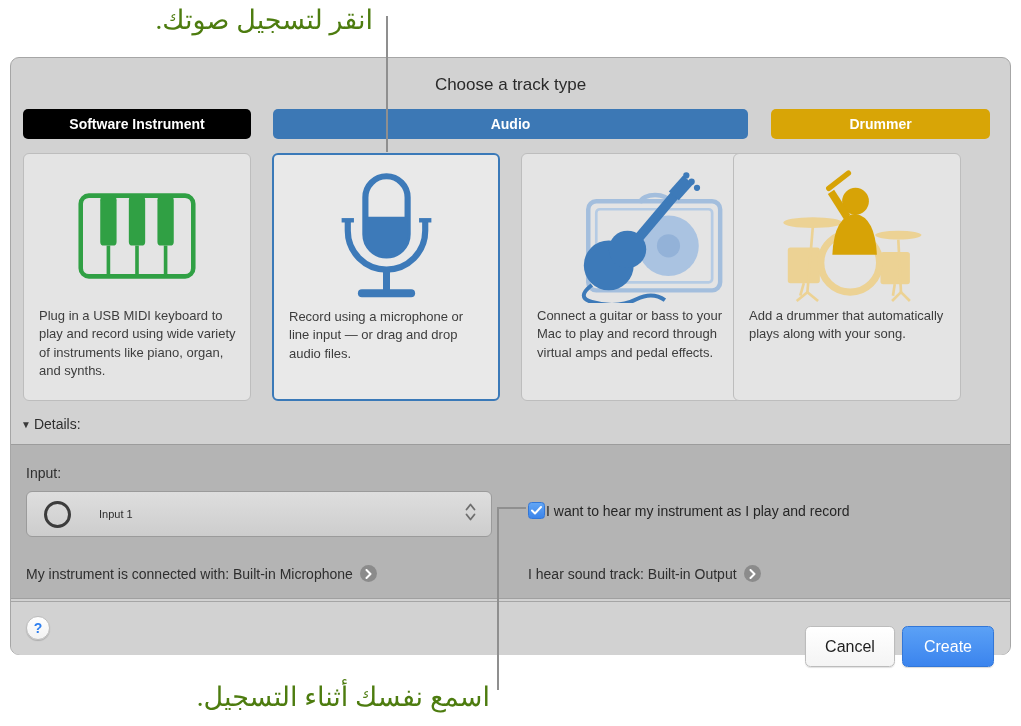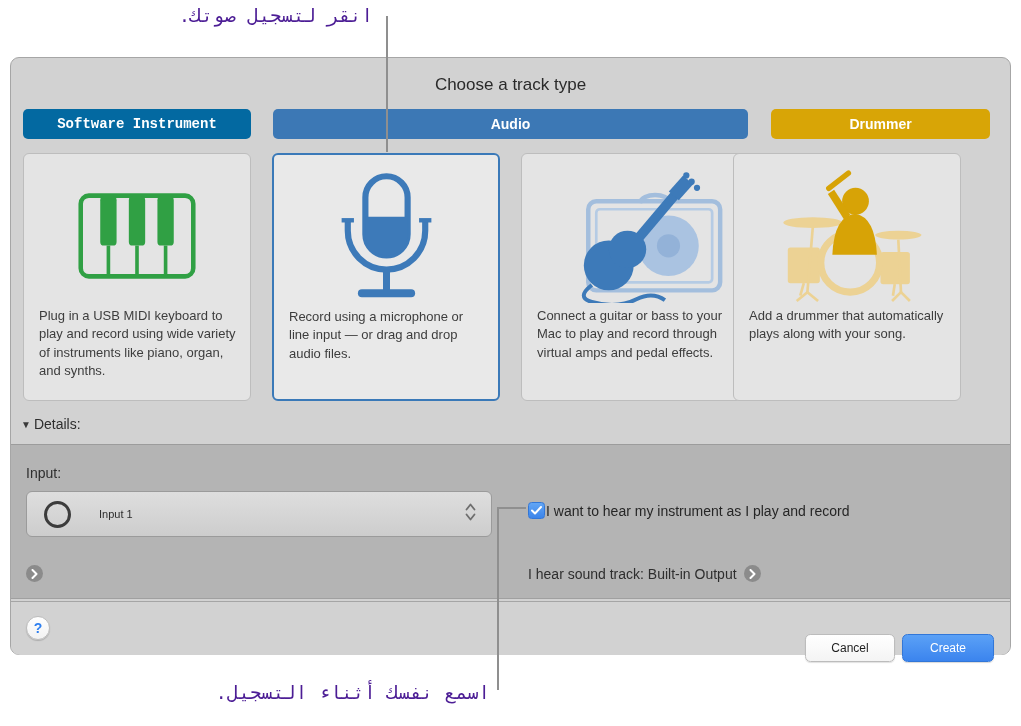--- a/index.html
+++ b/index.html
@@ -1,34 +1,34 @@
 <!DOCTYPE html>
 <html><head>
 <meta charset="utf-8">
 <style>
   * { margin:0; padding:0; box-sizing:border-box; }
   html,body { background:#fff; }
   body { font-family:"Liberation Sans","DejaVu Sans",sans-serif; }
   #stage { position:relative; width:1021px; height:726px; background:#fff; overflow:hidden; }
 
   
-  .callout-text { position:absolute; font-size:19px; color:#4c1d95; white-space:nowrap; direction:rtl; font-family:Liberation Mono, monospace; }
+  .callout-text { position:absolute; font-size:27px; color:#4d7c0f; white-space:nowrap; direction:rtl; font-family:Liberation Serif, serif; }
   .callout-line { position:absolute; background:#8f8f8f; z-index:6; }
 
   
   #dialog { position:absolute; left:10px; top:57px; width:1001px; height:598px;
             background:#d2d2d2; border:1px solid #a6a6a6; border-radius:9px; }
   .dlg-title { position:absolute; top:17px; left:0; width:100%; text-align:center;
                font-size:17px; color:#2a2a2a; }
 
   
   .track-header { position:absolute; top:51px; height:30px; border-radius:5px;
                   display:flex; align-items:center; justify-content:center;
                   color:#fff; font-size:14px; font-weight:bold; cursor:default; }
-  .hdr-green { left:12px;  width:228px; background:#0369a1;font-family:Liberation Mono, monospace; }
+  .hdr-green { left:12px;  width:228px; background:#000000; }
   .hdr-blue  { left:262px; width:475px; background:#3c78b5; }
   .hdr-gold  { left:760px; width:219px; background:#d8a506; }
 
   
   .track-card { position:absolute; top:95px; height:248px; width:228px;
                 background:#e4e4e4; border:1px solid #bdbdbd; border-radius:6px; }
   .card-1 { left:12px; }
   .card-2 { left:261px; border:2px solid #3a79b8; background:#e9e9e9; }
   .card-3 { left:510px; }
   .card-4 { left:722px;padding-left:12px; }
@@ -67,21 +67,21 @@
                  display:inline-flex; align-items:center; justify-content:center; }
 
   
   .dlg-footer { position:absolute; left:0; top:543px; width:100%; height:54px;
                 border-top:1px solid #a5a5a5; border-radius:0 0 9px 9px; background:#d2d2d2; }
   .help-btn { position:absolute; left:15px; top:14px; width:24px; height:24px; border-radius:50%;
               background:linear-gradient(#ffffff,#f2f2f2); border:1px solid #bdbdbd;
               box-shadow:0 1px 1px rgba(0,0,0,.18);
               display:flex; align-items:center; justify-content:center;
               color:#2d7ff0; font-size:14px; font-weight:bold; cursor:default; }
-  .btn { position:absolute; top:32px; height:28px; border-radius:5.5px; font-size:12px;
+  .btn { position:absolute; top:24px; height:41px; border-radius:5.5px; font-size:16px;
          display:flex; align-items:center; justify-content:center; cursor:default; }
   .btn-cancel { right:115px; width:90px; background:linear-gradient(#ffffff,#f4f4f4);
                 border:1px solid #bcbcbc; color:#1e1e1e; box-shadow:0 1px 1px rgba(0,0,0,.12); }
   .btn-create { right:16px; width:92px; background:linear-gradient(#5ba1f6,#3b84ee);
                 border:1px solid #3277d8; color:#fff; box-shadow:0 1px 1px rgba(0,0,0,.15); }
 </style>
 </head>
 <body>
 
 <div id="stage">
@@ -203,20 +203,21 @@
       <div class="checkbox-row">
         <span class="checkbox">
           <svg width="11" height="9" viewBox="0 0 11 9">
             <polyline points="1,4.5 4,7.5 10,1" fill="none" stroke="#fff" stroke-width="2" stroke-linecap="round" stroke-linejoin="round"></polyline>
           </svg>
         </span>
         <span class="checkbox-label">I want to hear my instrument as I play and record</span>
       </div>
 
       <div class="conn-row conn-left">
+        <span>My instrument is connected with: Built-in Microphone</span>
         <span class="chev-circle">
           <svg width="7" height="10" viewBox="0 0 7 10">
             <polyline points="1.5,1 5.5,5 1.5,9" fill="none" stroke="#fff" stroke-width="2" stroke-linecap="round" stroke-linejoin="round"></polyline>
           </svg>
         </span>
       </div>
 
       <div class="conn-row conn-right">
         <span>I hear sound track: Built-in Output</span>
         <span class="chev-circle">

